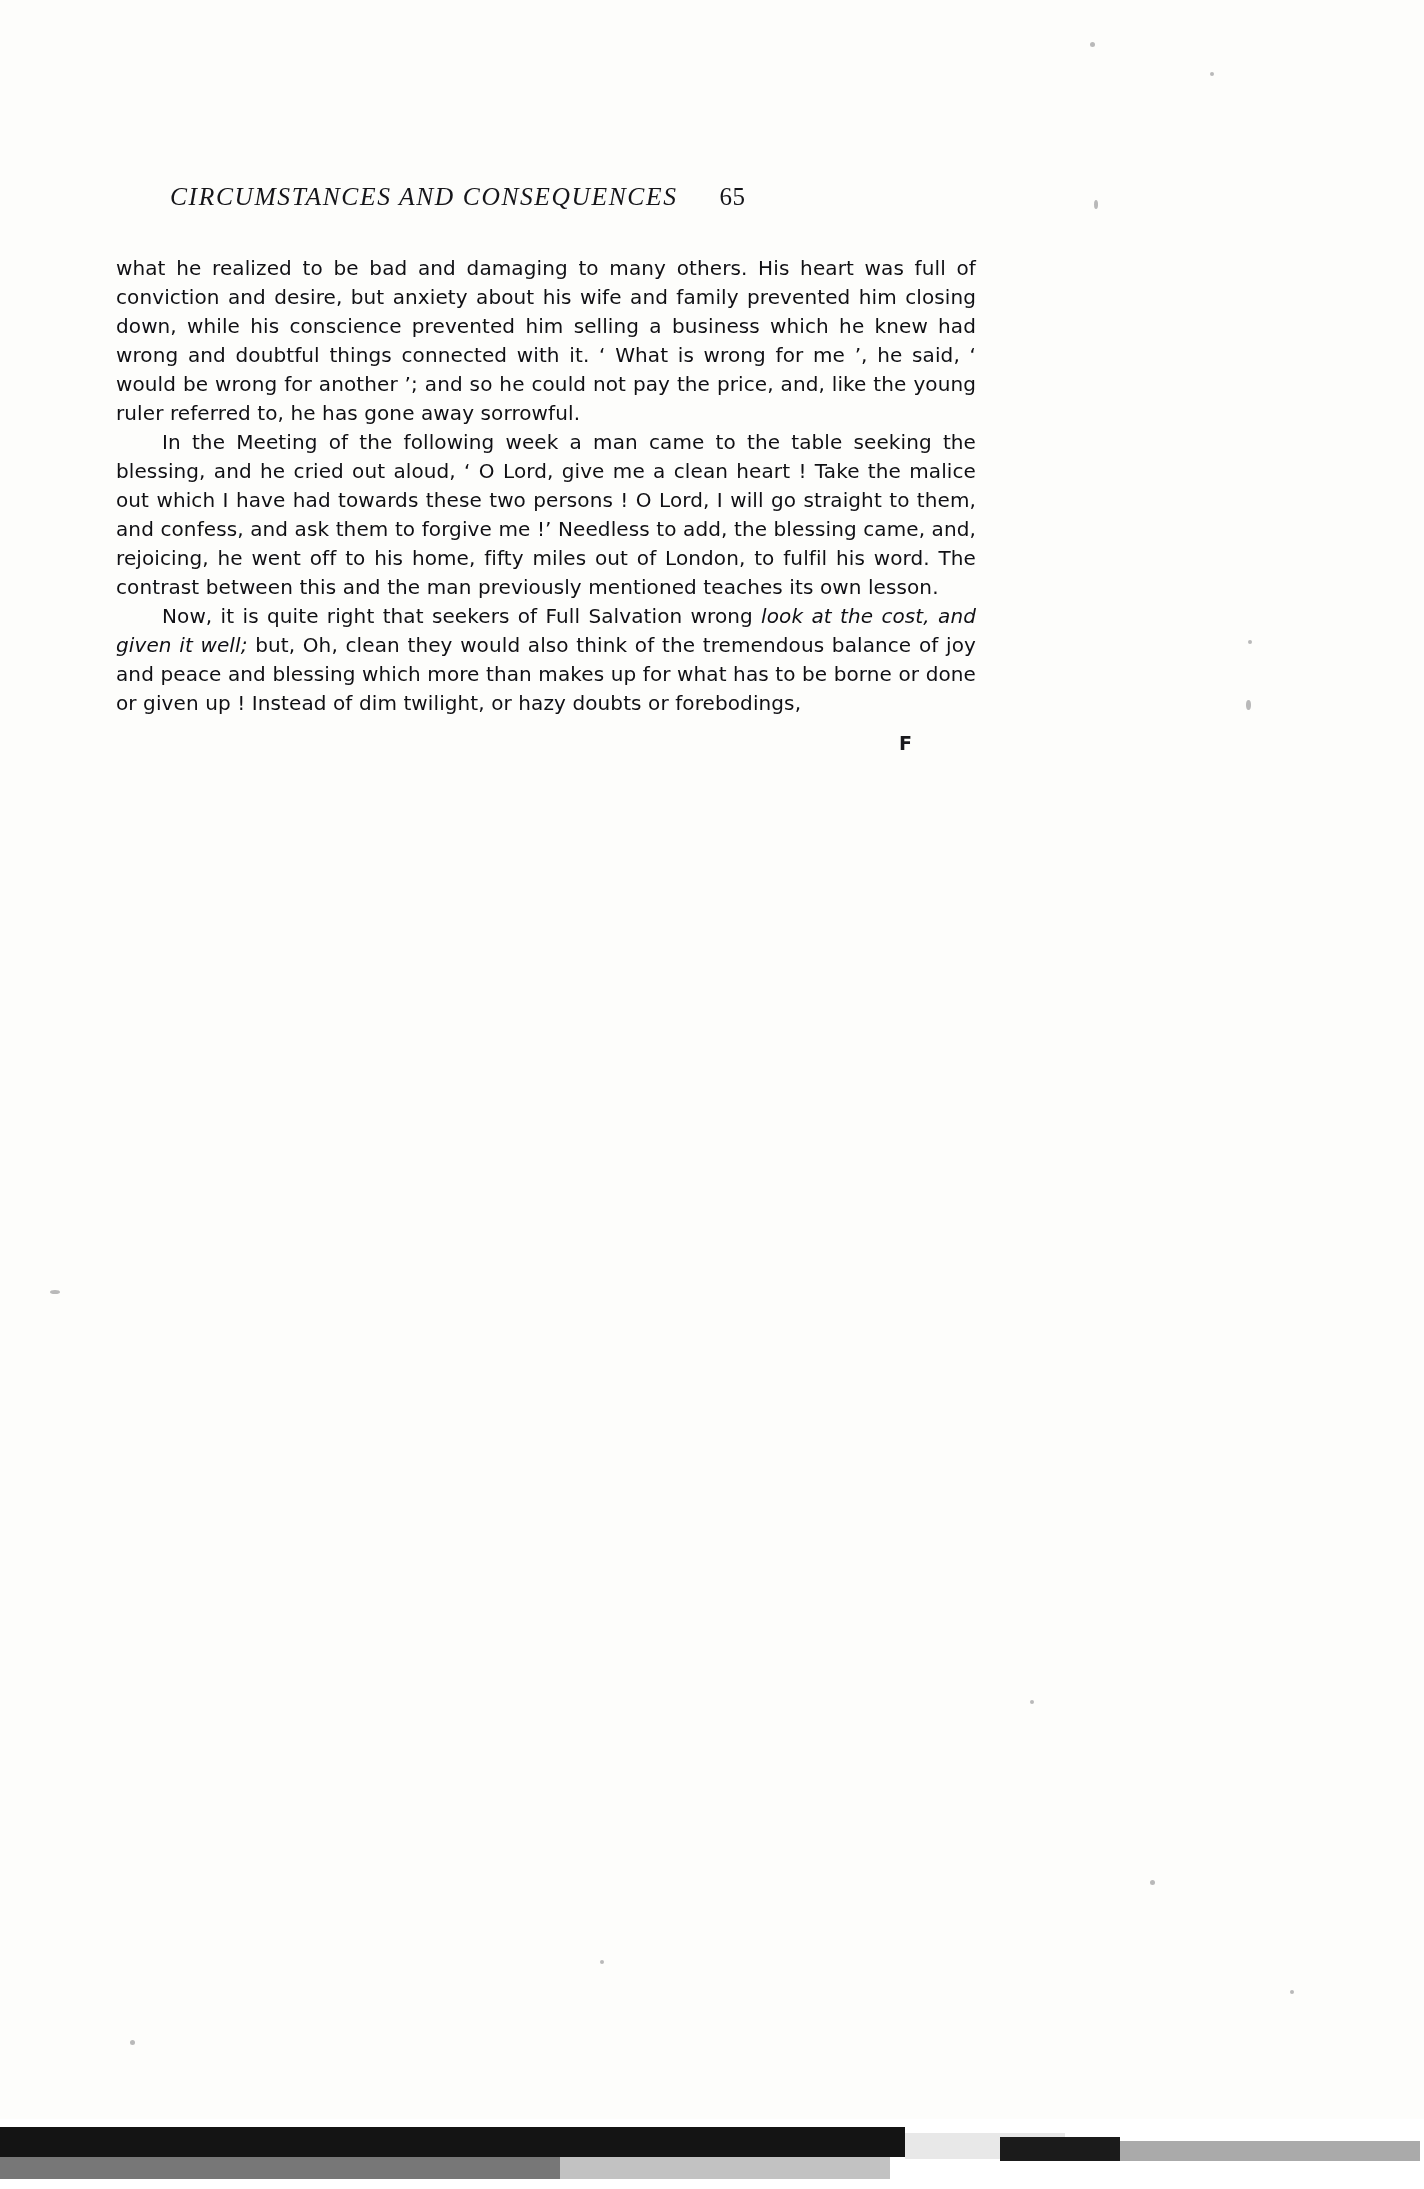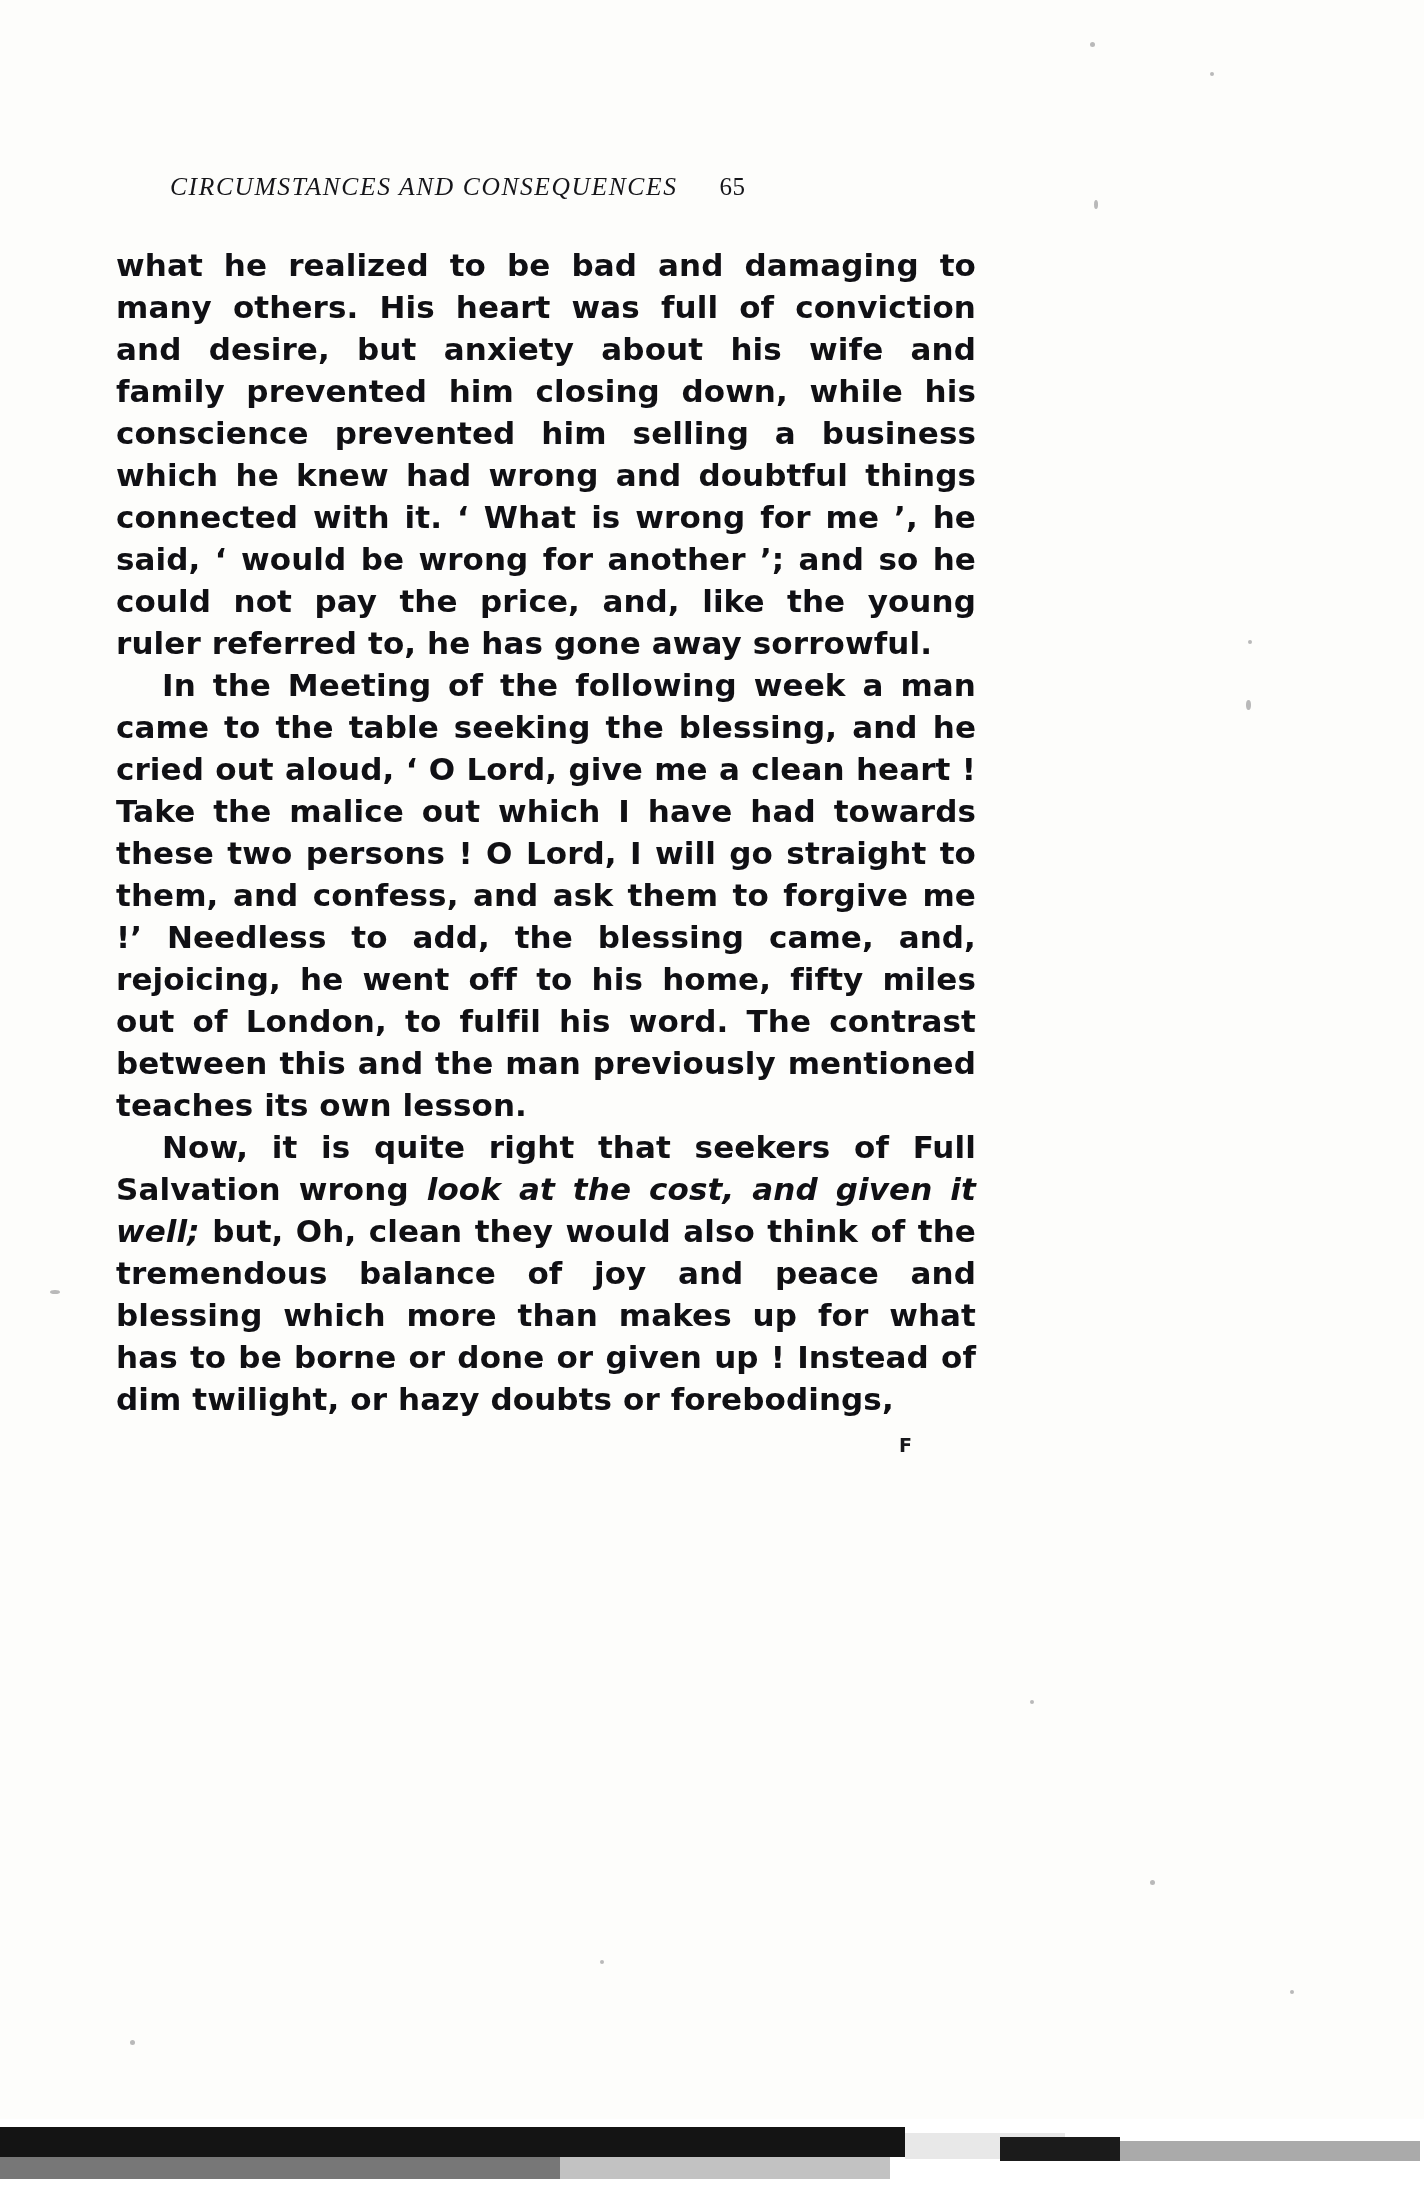--- a/index.html
+++ b/index.html
@@ -17,21 +17,21 @@
   }
   
   .paper-tint {
     position: absolute;
     inset: 0;
     background: #fdfdfb;
   }
   .content {
     position: absolute;
     left: 116px;
-    top: 172px;
+    top: 182px;
     width: 860px;
   }
   .running-head {
     display: flex;
     align-items: baseline;
     justify-content: flex-start;
     margin-bottom: 42px;
     padding-left: 54px;
   }
   .running-head .title {
@@ -46,29 +46,28 @@
   .running-head .folio {
     font-family: "Liberation Serif", serif;
     font-size: 25px;
     color: #16161a;
     margin-left: 42px;
     letter-spacing: 0.5px;
   }
   .body-text p {
     margin: 0;
     font-family: "DejaVu Sans", sans-serif;
-    font-size: 31px;
-    line-height: 42px;
+    font-size: 20px;
+    line-height: 29px;
     color: #101014;
     text-align: justify;
     text-justify: inter-word;
     letter-spacing: 0.1px;
     -webkit-hyphens: none;
     hyphens: none;
-    font-weight: bold;
   }
   .body-text p.indent {
     text-indent: 46px;
   }
   .body-text p em {
     font-style: italic;
   }
   .signature {
     margin-top: 14px;
     text-align: right;

